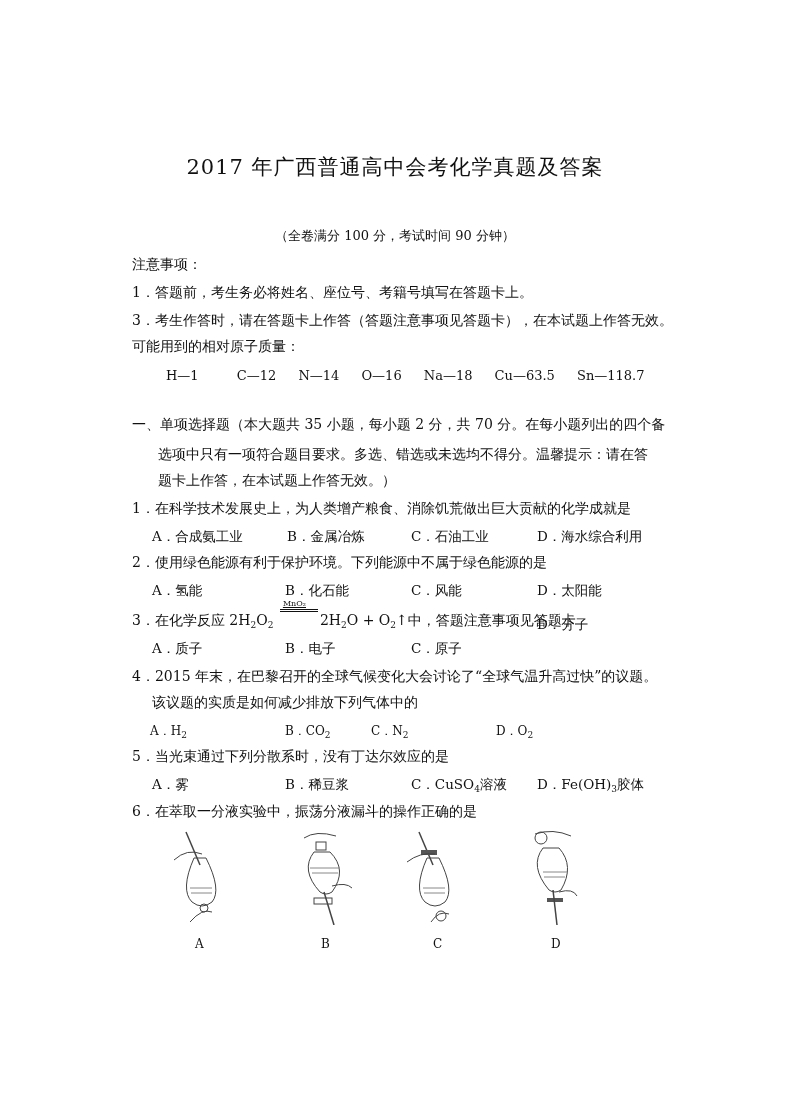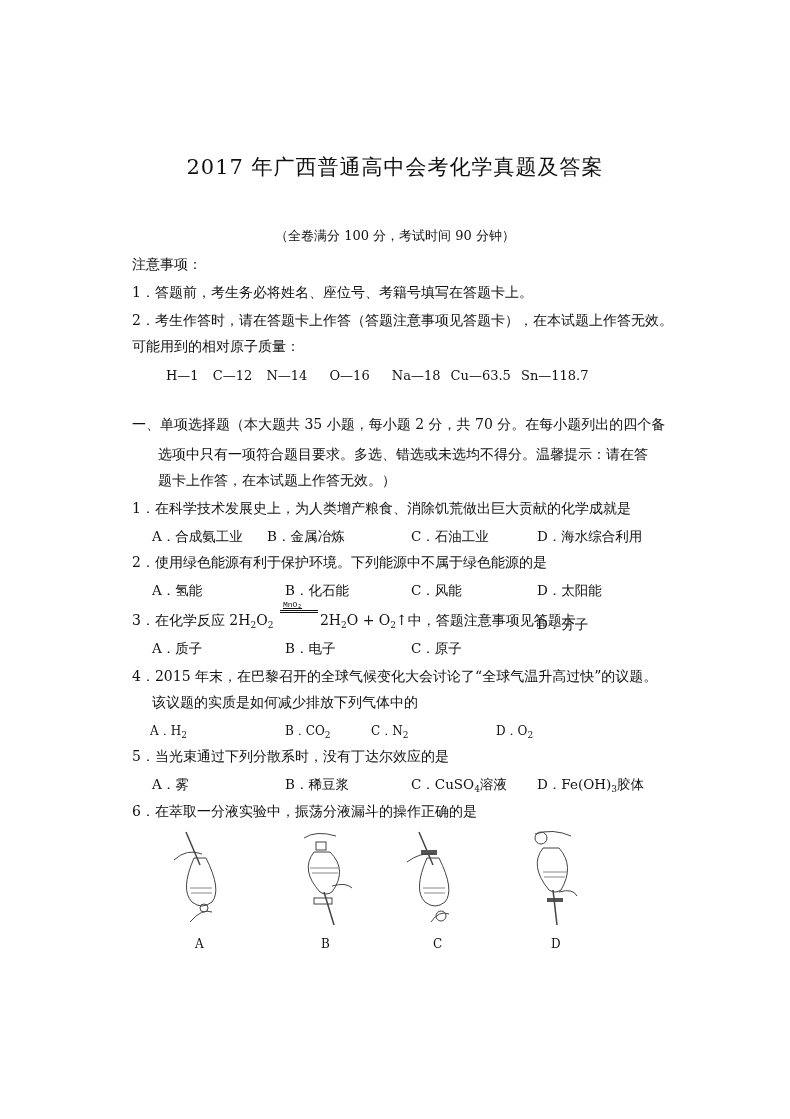--- a/index.html
+++ b/index.html
@@ -5,54 +5,54 @@
   html, body { margin:0; padding:0; background:#ffffff; }
   body { width:790px; height:1119px; position:relative; overflow:hidden;
          font-family:"DejaVu Serif","Liberation Serif",serif; color:#111; }
   .abs { position:absolute; white-space:nowrap; }
   .title { left:0; width:790px; text-align:center; top:153px; font-size:21px; letter-spacing:1px; }
   .subtitle { left:0; width:790px; text-align:center; top:227px; font-size:13px; }
   .line { font-size:14px; left:132px; }
   .indent { left:158px;font-family:Liberation Serif, serif; }
   .opt { font-size:13.5px; }
   sub { font-size:9px; vertical-align:-3px; }
-  .rxn { display:inline-block; position:relative; width:38px; margin:0 2px;font-family:Liberation Mono, monospace; }
+  .rxn { display:inline-block; position:relative; width:38px; margin:0 2px; }
   .rxn .cat { position:absolute; top:-13px; left:3px; font-size:8px; text-decoration:underline; }
   .rxn .bar { position:absolute; top:-3px; left:0; width:38px; border-top:1px solid #111; border-bottom:1px solid #111; height:1px; }
   .figure { position:absolute; top:830px; width:60px; height:95px; }
   .fig-label { position:absolute; top:937px; font-size:12px; }
 </style>
 </head>
 <body>
 
 <div class="abs title">2017 年广西普通高中会考化学真题及答案</div>
 <div class="abs subtitle">（全卷满分 100 分，考试时间 90 分钟）</div>
 
 <div class="abs line" style="top:256px">注意事项：</div>
 <div class="abs line" style="top:284px">1．答题前，考生务必将姓名、座位号、考籍号填写在答题卡上。</div>
-<div class="abs line" style="top:312px">2．考生作答时，请在答题卡上作答（答题注意事项见答题卡），在本试题上作答无效。</div>
+<div class="abs line" style="top:312px">3．考生作答时，请在答题卡上作答（答题注意事项见答题卡），在本试题上作答无效。</div>
 <div class="abs line" style="top:338px">可能用到的相对原子质量：</div>
 
 <div class="abs" style="top:368px; left:166px; font-size:13px;">
   <span>H—1</span>
-  <span style="margin-left:10px">C—12</span>
-  <span style="margin-left:10px">N—14</span>
+  <span style="margin-left:34px">C—12</span>
+  <span style="margin-left:18px">N—14</span>
   <span style="margin-left:18px">O—16</span>
   <span style="margin-left:18px">Na—18</span>
-  <span style="margin-left:6px">Cu—63.5</span>
-  <span style="margin-left:6px">Sn—118.7</span>
+  <span style="margin-left:18px">Cu—63.5</span>
+  <span style="margin-left:18px">Sn—118.7</span>
 </div>
 
 <div class="abs line" style="top:416px">一、单项选择题（本大题共 35 小题，每小题 2 分，共 70 分。在每小题列出的四个备</div>
 <div class="abs line indent" style="top:446px">选项中只有一项符合题目要求。多选、错选或未选均不得分。温馨提示：请在答</div>
 <div class="abs line indent" style="top:472px">题卡上作答，在本试题上作答无效。）</div>
 
 <div class="abs line" style="top:500px">1．在科学技术发展史上，为人类增产粮食、消除饥荒做出巨大贡献的化学成就是</div>
 <div class="abs opt" style="top:528px; left:152px">A．合成氨工业</div>
-<div class="abs opt" style="top:528px; left:267px">B．金属冶炼</div>
+<div class="abs opt" style="top:528px; left:287px">B．金属冶炼</div>
 <div class="abs opt" style="top:528px; left:411px">C．石油工业</div>
 <div class="abs opt" style="top:528px; left:537px">D．海水综合利用</div>
 
 <div class="abs line" style="top:554px">2．使用绿色能源有利于保护环境。下列能源中不属于绿色能源的是</div>
 <div class="abs opt" style="top:582px; left:152px">A．氢能</div>
 <div class="abs opt" style="top:582px; left:285px">B．化石能</div>
 <div class="abs opt" style="top:582px; left:411px">C．风能</div>
 <div class="abs opt" style="top:582px; left:537px">D．太阳能</div>
 
 <div class="abs line" style="top:612px">

